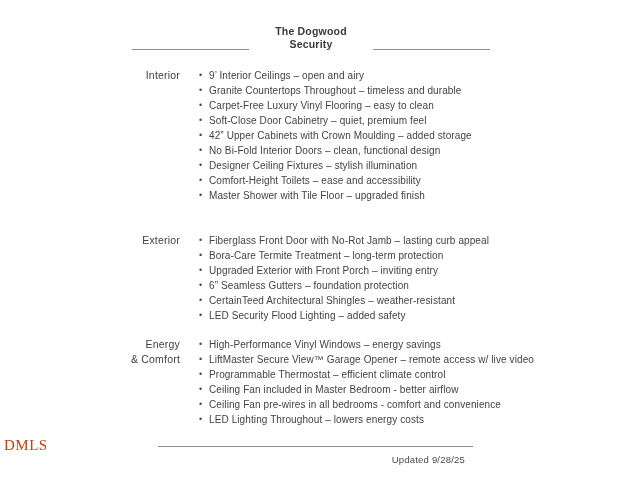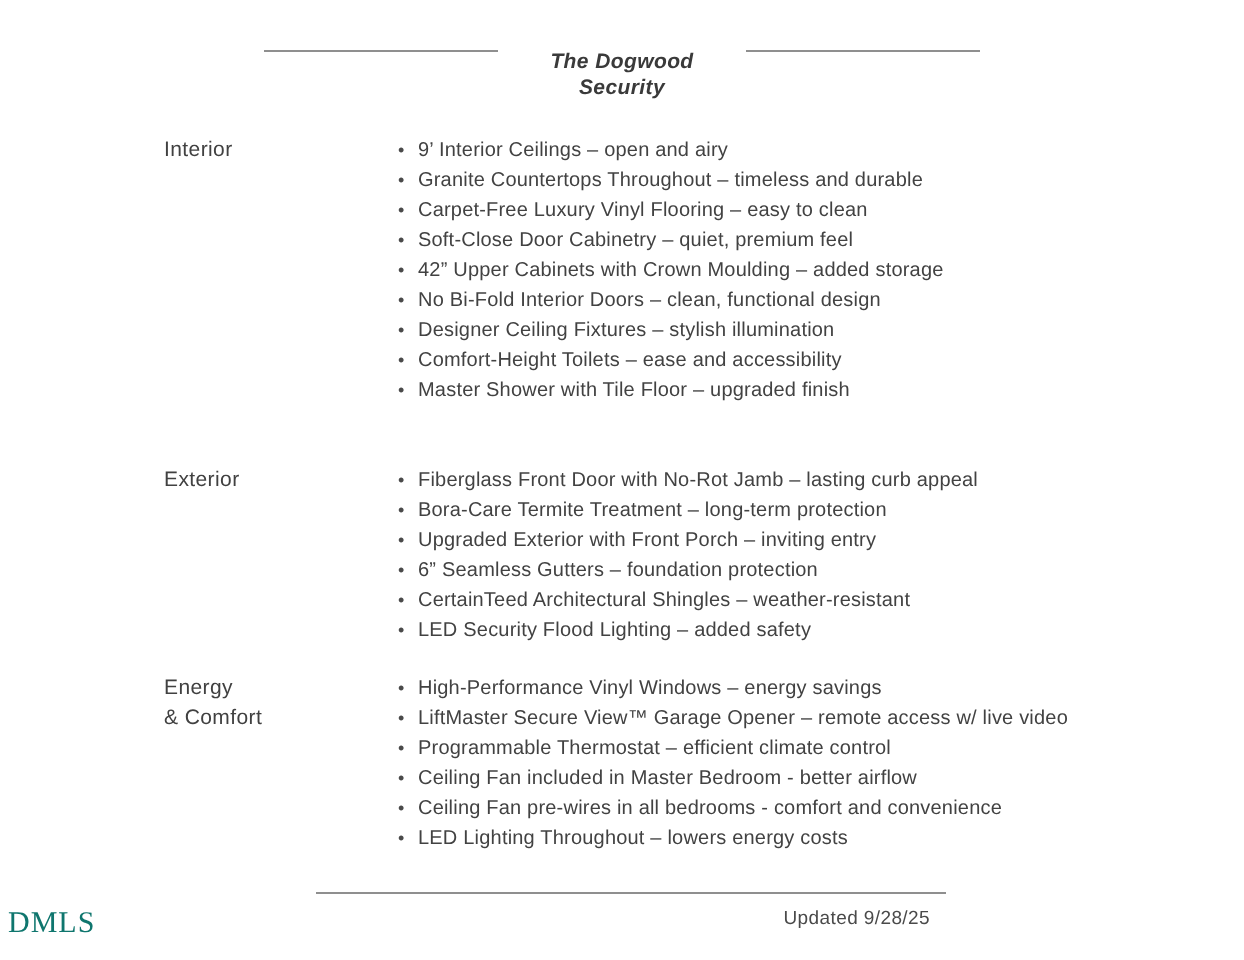--- a/index.html
+++ b/index.html
@@ -9,40 +9,39 @@
     font-family: "Liberation Sans", sans-serif;
     color: #414141;
     position: relative;
     overflow: hidden;
   }
   .page { position: absolute; inset: 0; background: #ffffff; }
 
   
   .header {
     position: absolute; top: 25px; left: 0; right: 0;
-    display: flex; justify-content: center; align-items: flex-start;
+    display: flex; justify-content: center; align-items: flex-end;
     gap: 26px;
-    font-style: italic;
   }
   .header-rule { width: 117px; height: 0; border-top: 1px solid #8f8f8f; }
   .header-titles { text-align: center; min-width: 72px; }
   .page-title {
     font-size: 10.5px; font-weight: bold; color: #3a3a3a;
     line-height: 12.5px; letter-spacing: 0.2px;
   }
   .page-subtitle {
     font-size: 10.5px; font-weight: bold; color: #3a3a3a;
     line-height: 12.5px; letter-spacing: 0.2px;
   }
 
   
   .section { position: absolute; left: 0; width: 622px; }
   .section-label {
-    position: absolute; left: 82px; top: 0; width: 88px;
-    text-align: left;
+    position: absolute; left: 92px; top: 0; width: 88px;
+    text-align: right;
     font-size: 10.5px; line-height: 15px;
     color: #414141; letter-spacing: 0.2px;
     white-space: pre-line;
   }
   .feature-list {
     position: absolute; left: 199px; top: 0;
     margin: 0; padding: 0; list-style: none; width: 400px;
   }
   .feature-list li {
     position: relative;
@@ -65,23 +64,23 @@
   .footer-rule {
     position: absolute; left: 158px; top: 446px;
     width: 315px; height: 0; border-top: 1px solid #8f8f8f;
   }
   .updated {
     position: absolute; top: 454px; right: 157px;
     font-size: 9.5px; color: #4a4a4a; letter-spacing: 0.2px;
     text-align: right;
   }
   .logo {
-    position: absolute; left: 4px; top: 454px;
+    position: absolute; left: 4px; top: 437px;
     font-family: "Liberation Serif", serif;
-    font-size: 15px; color: #0f766e; letter-spacing: 0.5px;
+    font-size: 15px; color: #c2410c; letter-spacing: 0.5px;
   }
 </style>
 </head>
 <body>
 
 <div class="page">
 
   <div class="header">
     <div class="header-rule"></div>
     <div class="header-titles">

